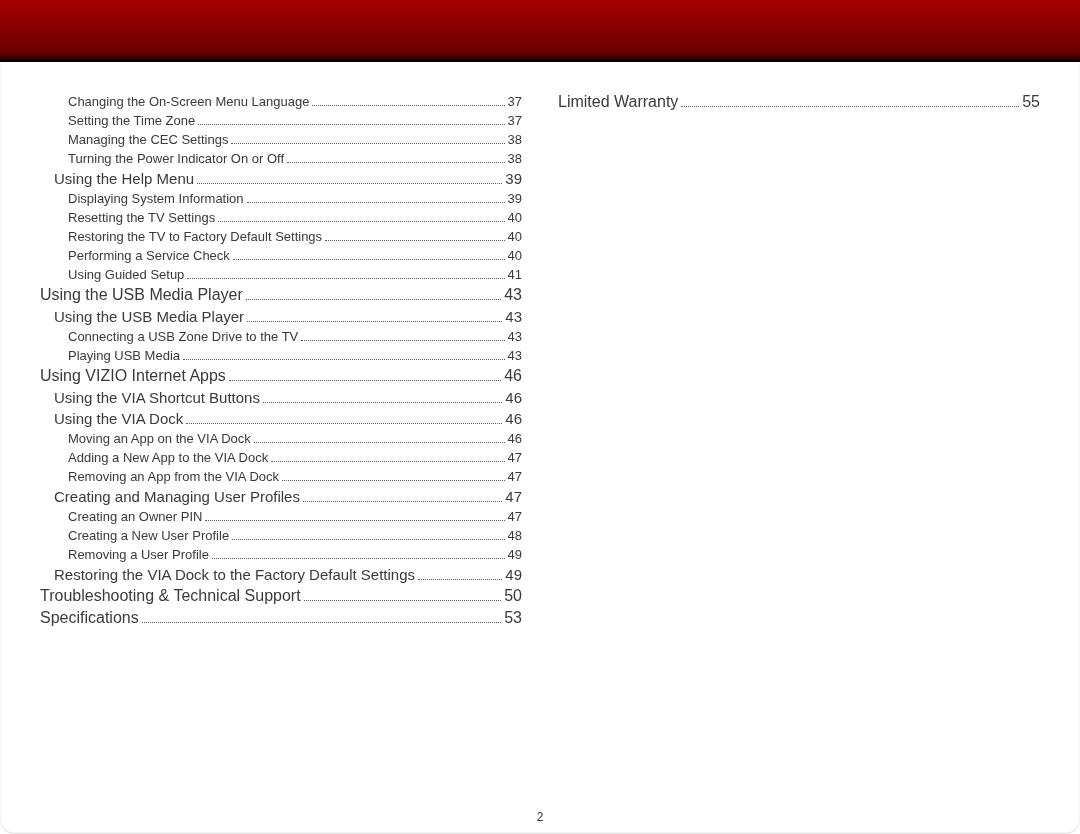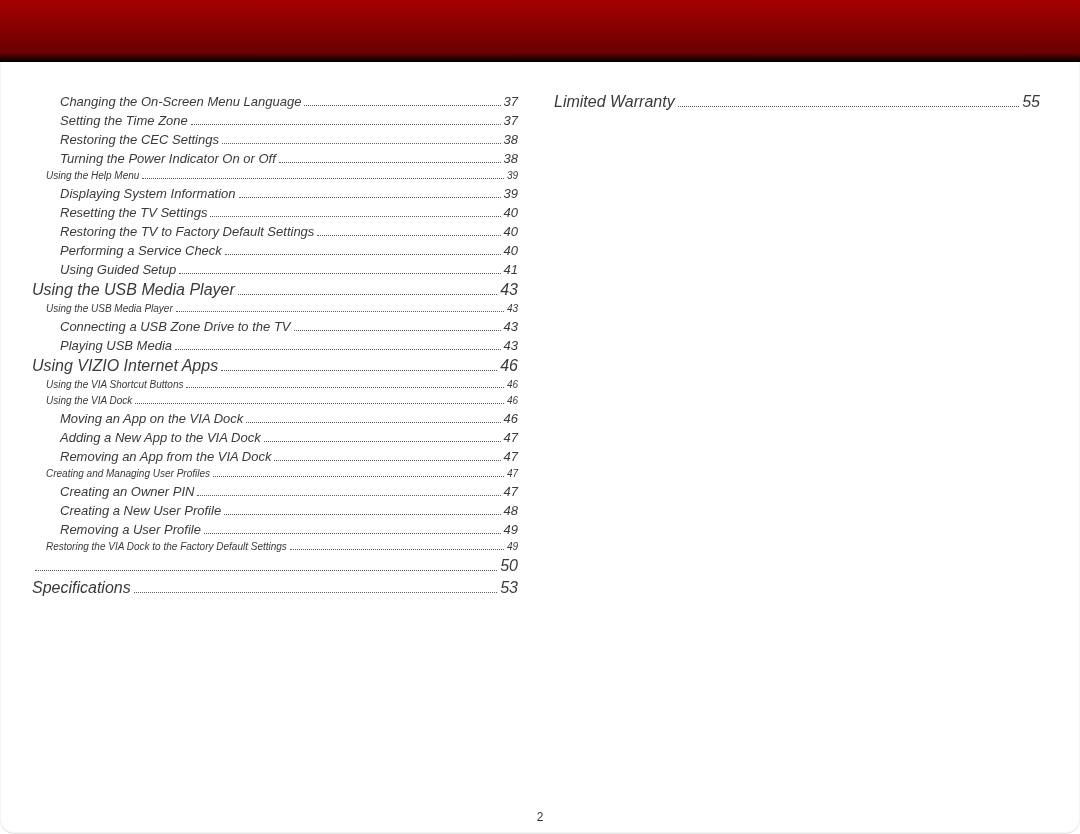--- a/index.html
+++ b/index.html
@@ -1,28 +1,28 @@
 <!DOCTYPE html>
 <html><head>
 <meta charset="utf-8">
 <style>
   html,body{margin:0;padding:0;width:1080px;height:834px;font-family:"Segoe UI",Arial,Helvetica,sans-serif;color:#3a3a3a;background:#fff;}
   .header-band{position:absolute;top:0;left:0;right:0;height:62px;
     background:linear-gradient(to bottom,#a60000 0%,#8a0000 40%,#6a0000 85%,#000 100%);
     border-bottom:1px solid #000;}
   .page{position:absolute;left:0;right:0;top:62px;bottom:0;background:#fff;
     border-bottom-left-radius:14px;border-bottom-right-radius:14px;box-shadow:inset 0 -1px 2px rgba(0,0,0,0.15);}
-  .columns{display:flex;gap:36px;padding:28px 40px 40px 32px;box-sizing:border-box;height:100%;font-style:italic;}
+  .columns{display:flex;gap:36px;padding:28px 40px 40px 40px;box-sizing:border-box;height:100%;}
   .col{flex:1;min-width:0;}
   .toc-row{display:flex;align-items:baseline;white-space:nowrap;margin:4px 0;}
   .toc-label{flex:0 0 auto;}
   .toc-dots{flex:1 1 auto;border-bottom:1.5px dotted #5a5a5a;margin:0 3px 3px 3px;min-width:6px;}
   .toc-page{flex:0 0 auto;}
   .lvl0{font-size:16px;margin-top:3px;margin-bottom:4px;}
-  .lvl1{font-size:10px;padding-left:14px;}
+  .lvl1{font-size:15px;padding-left:14px;}
   .lvl2{font-size:13px;padding-left:28px;}
   .page-number{position:absolute;bottom:10px;left:0;right:0;text-align:center;font-size:12px;color:#333;}
 </style>
 </head>
 <body>
 
 <div class="header-band"></div>
 
 <div class="page">
   <div class="columns">
@@ -31,21 +31,21 @@
           <span class="toc-label">Changing the On-Screen Menu Language</span>
           <span class="toc-dots"></span>
           <span class="toc-page">37</span>
         </div>
         <div class="toc-row lvl2">
           <span class="toc-label">Setting the Time Zone</span>
           <span class="toc-dots"></span>
           <span class="toc-page">37</span>
         </div>
         <div class="toc-row lvl2">
-          <span class="toc-label">Restoring the CEC Settings</span>
+          <span class="toc-label">Managing the CEC Settings</span>
           <span class="toc-dots"></span>
           <span class="toc-page">38</span>
         </div>
         <div class="toc-row lvl2">
           <span class="toc-label">Turning the Power Indicator On or Off</span>
           <span class="toc-dots"></span>
           <span class="toc-page">38</span>
         </div>
         <div class="toc-row lvl1">
           <span class="toc-label">Using the Help Menu</span>
@@ -146,20 +146,21 @@
           <span class="toc-label">Removing a User Profile</span>
           <span class="toc-dots"></span>
           <span class="toc-page">49</span>
         </div>
         <div class="toc-row lvl1">
           <span class="toc-label">Restoring the VIA Dock to the Factory Default Settings</span>
           <span class="toc-dots"></span>
           <span class="toc-page">49</span>
         </div>
         <div class="toc-row lvl0">
+          <span class="toc-label">Troubleshooting &amp; Technical Support</span>
           <span class="toc-dots"></span>
           <span class="toc-page">50</span>
         </div>
         <div class="toc-row lvl0">
           <span class="toc-label">Specifications</span>
           <span class="toc-dots"></span>
           <span class="toc-page">53</span>
         </div>
       </div>
     <div class="col" id="col-1">

